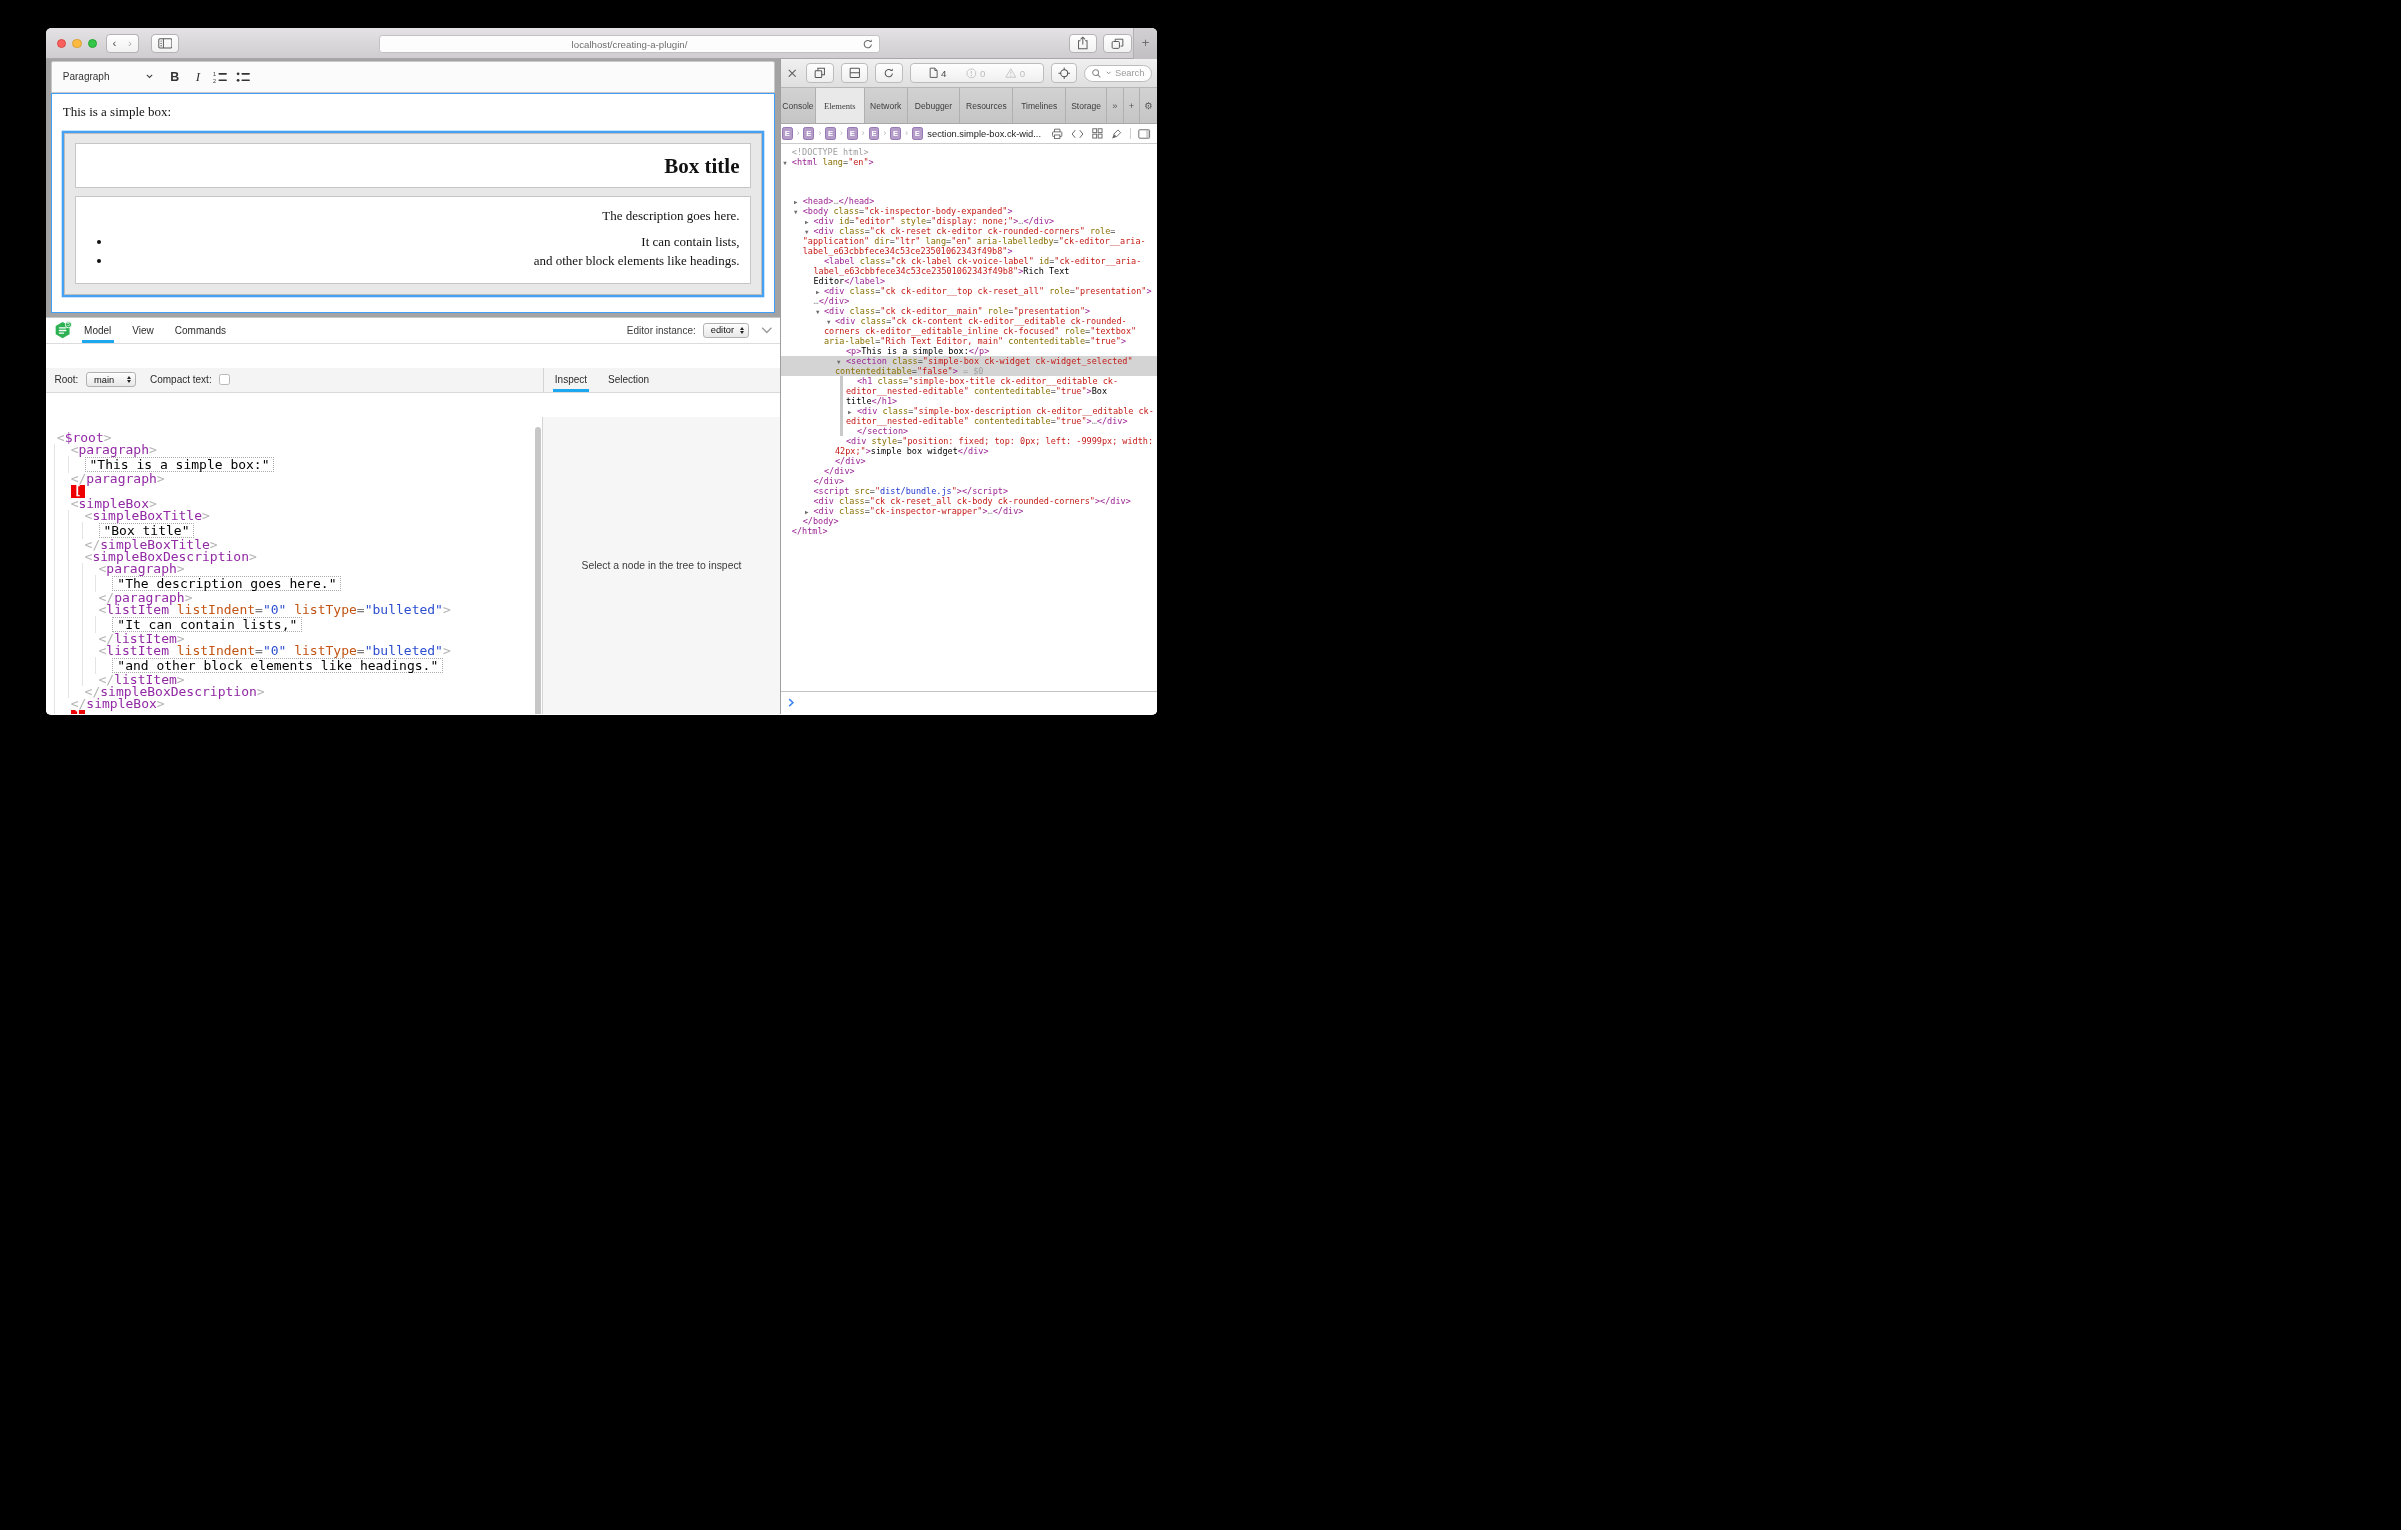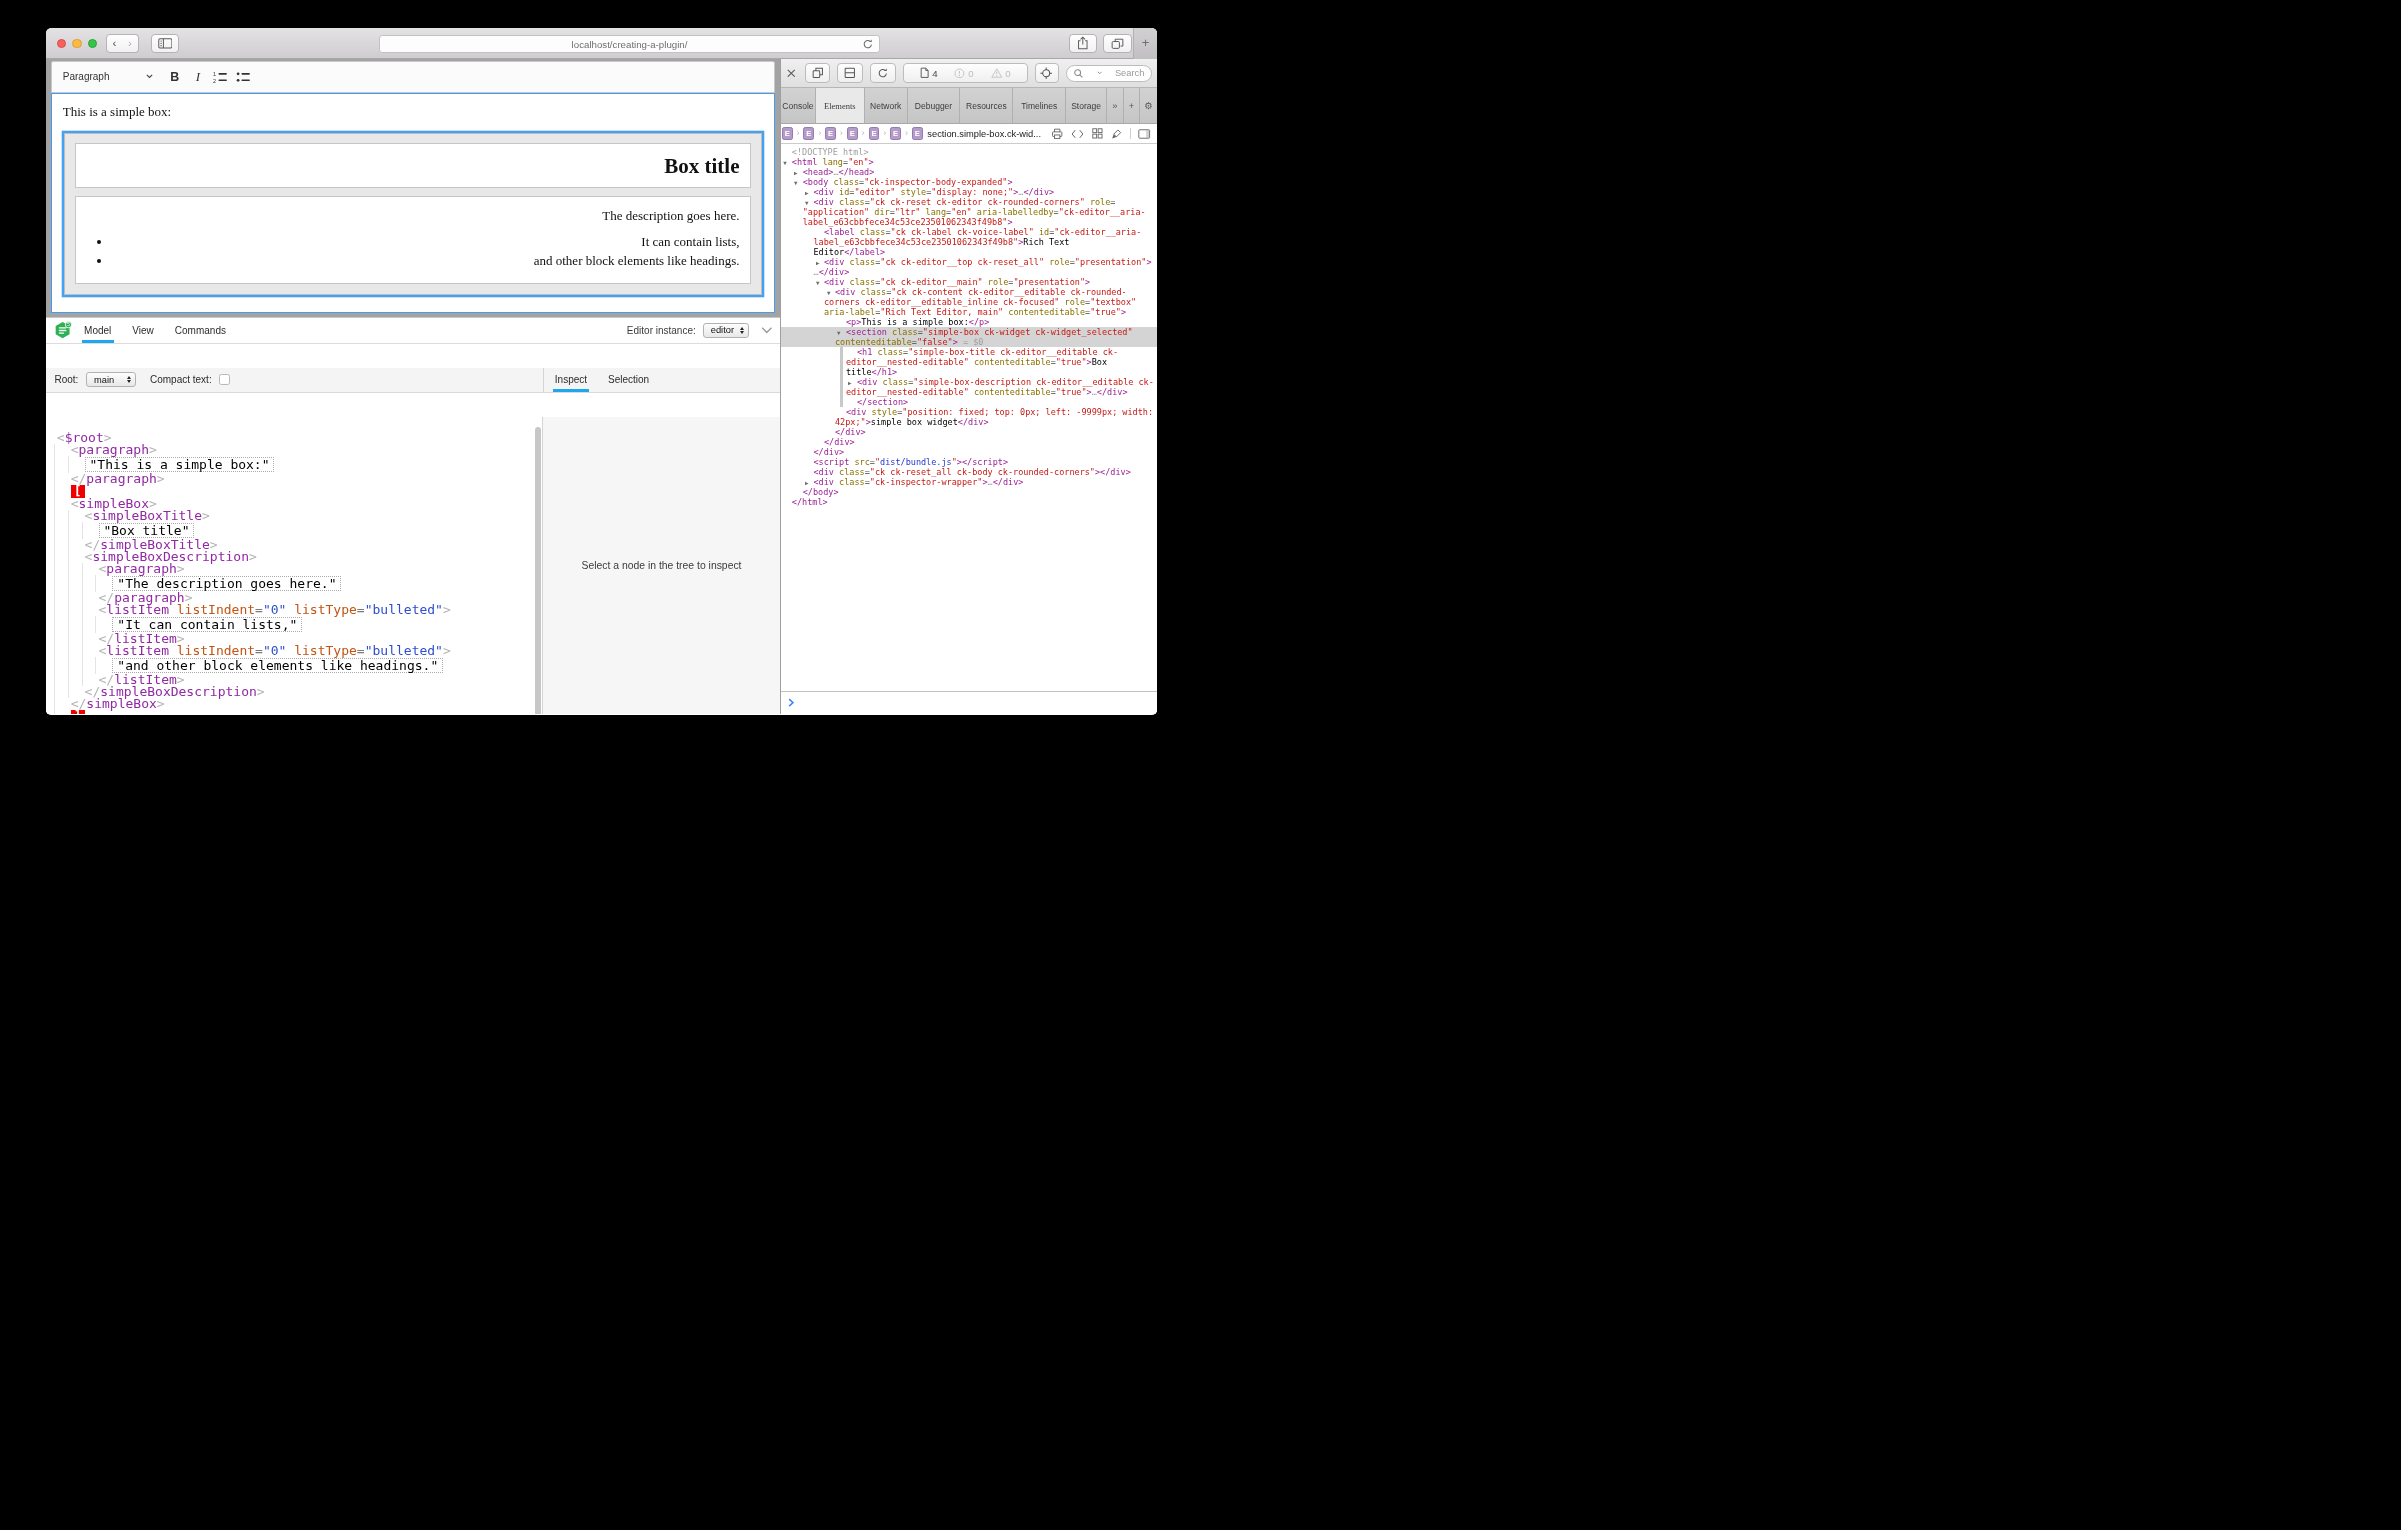--- a/index.html
+++ b/index.html
@@ -103,21 +103,21 @@
               display:flex;align-items:center;padding:0 3.9px;gap:7px;}
   .dt-close{width:14px;display:flex;justify-content:center;}
   .dt-btn{width:28px;height:20px;border:0.8px solid #bcbcbc;border-radius:3.9px;background:linear-gradient(#fefefe,#efefef);
           display:flex;align-items:center;justify-content:center;}
   .dt-group{width:135px;height:20px;border:0.8px solid #bcbcbc;border-radius:3.9px;background:linear-gradient(#fefefe,#efefef);
             display:flex;align-items:center;justify-content:space-around;padding:0 7.7px;}
   .g-item{display:flex;align-items:center;gap:3.1px;font-size:9.7px;color:#4a4a4a;}
   .g-item.dim{color:#bdbdbd;}
   .dt-target{width:26px;}
   .dt-search{flex:1;height:17px;border:0.8px solid #bcbcbc;border-radius:8.5px;background:#fff;
-             display:flex;align-items:center;padding:0 6.2px;gap:13px;margin-right:1.5px;text-align:center;}
+             display:flex;align-items:center;padding:0 6.2px;gap:4px;margin-right:1.5px;text-align:center;}
   .dt-search-text{font-size:9.3px;color:#9a9a9a;}
   .dt-tabbar{height:36px;background:linear-gradient(#d2d2d2,#c5c5c5);border-bottom:0.8px solid #a8a8a8;display:flex;}
   .dt-tab{border-right:0.8px solid #b0b0b0;display:flex;align-items:center;justify-content:center;
           font-size:8.5px;color:#3c3c3c;}
   .dt-tab.active{background:#e9e9e9;font-family:Liberation Serif, serif;}
   .dt-tab.icon-tab{font-size:9.3px;color:#555;}
   .dt-crumbs{height:20px;border-bottom:0.8px solid #cccccc;background:#fff;display:flex;align-items:center;
              padding:0 6.2px;overflow:hidden;}
   .crumb-badges{display:flex;align-items:center;gap:3.9px;margin-left:-5.4px;}
   .crumb-badge{width:10.8px;height:12.4px;border-radius:2.3px;background:#b49cc8;border:0.8px solid #9678b2;
@@ -480,21 +480,21 @@
             <svg width="12.4" height="10" viewBox="0 0 16 13">
                 <rect x="1" y="1" width="14" height="11" rx="1" fill="none" stroke="#666" stroke-width="1.2"></rect>
                 <rect x="10.5" y="1.6" width="3.9" height="9.8" fill="#9a9a9a" opacity=".45"></rect>
               </svg>
           </div>
         </div>
 
         <div class="dt-content">
             <div class="dl" style="padding-left: 10.8px;"><span class="gr">&lt;!DOCTYPE html&gt;</span></div>
             <div class="dl" style="padding-left: 10.8px;"><span class="dis" style="left: 2.3px;">▼</span><span class="tg">&lt;html </span><span class="at">lang</span><span class="eq">=</span><span class="vl">"en"</span><span class="tg">&gt;</span></div>
-            <div class="dl" style="padding-left: 21.7px;"><span class="dis" style="left: 13px;">▶</span><span class="tg">&lt;head&gt;</span><span class="gr">…</span><span class="tg">&lt;/head&gt;</span></div>
+            <div class="dl" style="padding-left: 21.7px; margin-top: 29px;"><span class="dis" style="left: 13px;">▶</span><span class="tg">&lt;head&gt;</span><span class="gr">…</span><span class="tg">&lt;/head&gt;</span></div>
             <div class="dl" style="padding-left: 21.7px;"><span class="dis" style="left: 13px;">▼</span><span class="tg">&lt;body </span><span class="at">class</span><span class="eq">=</span><span class="vl">"ck-inspector-body-expanded"</span><span class="tg">&gt;</span></div>
             <div class="dl" style="padding-left: 32.5px;"><span class="dis" style="left: 24px;">▶</span><span class="tg">&lt;div </span><span class="at">id</span><span class="eq">=</span><span class="vl">"editor"</span><span class="tx"> </span><span class="at">style</span><span class="eq">=</span><span class="vl">"display: none;"</span><span class="tg">&gt;</span><span class="gr">…</span><span class="tg">&lt;/div&gt;</span></div>
             <div class="dl" style="padding-left: 32.5px;"><span class="dis" style="left: 24px;">▼</span><span class="tg">&lt;div </span><span class="at">class</span><span class="eq">=</span><span class="vl">"ck ck-reset ck-editor ck-rounded-corners"</span><span class="tx"> </span><span class="at">role</span><span class="eq">=</span></div>
             <div class="dl" style="padding-left: 21.7px;"><span class="vl">"application"</span><span class="tx"> </span><span class="at">dir</span><span class="eq">=</span><span class="vl">"ltr"</span><span class="tx"> </span><span class="at">lang</span><span class="eq">=</span><span class="vl">"en"</span><span class="tx"> </span><span class="at">aria-labelledby</span><span class="eq">=</span><span class="vl">"ck-editor__aria-</span></div>
             <div class="dl" style="padding-left: 21.7px;"><span class="vl">label_e63cbbfece34c53ce23501062343f49b8"</span><span class="tg">&gt;</span></div>
             <div class="dl" style="padding-left: 43px;"><span class="tg">&lt;label </span><span class="at">class</span><span class="eq">=</span><span class="vl">"ck ck-label ck-voice-label"</span><span class="tx"> </span><span class="at">id</span><span class="eq">=</span><span class="vl">"ck-editor__aria-</span></div>
             <div class="dl" style="padding-left: 32.5px;"><span class="vl">label_e63cbbfece34c53ce23501062343f49b8"</span><span class="tg">&gt;</span><span class="tx">Rich Text</span></div>
             <div class="dl" style="padding-left: 32.5px;"><span class="tx">Editor</span><span class="tg">&lt;/label&gt;</span></div>
             <div class="dl" style="padding-left: 43px;"><span class="dis" style="left: 35px;">▶</span><span class="tg">&lt;div </span><span class="at">class</span><span class="eq">=</span><span class="vl">"ck ck-editor__top ck-reset_all"</span><span class="tx"> </span><span class="at">role</span><span class="eq">=</span><span class="vl">"presentation"</span><span class="tg">&gt;</span></div>
             <div class="dl" style="padding-left: 32.5px;"><span class="gr">…</span><span class="tg">&lt;/div&gt;</span></div>

